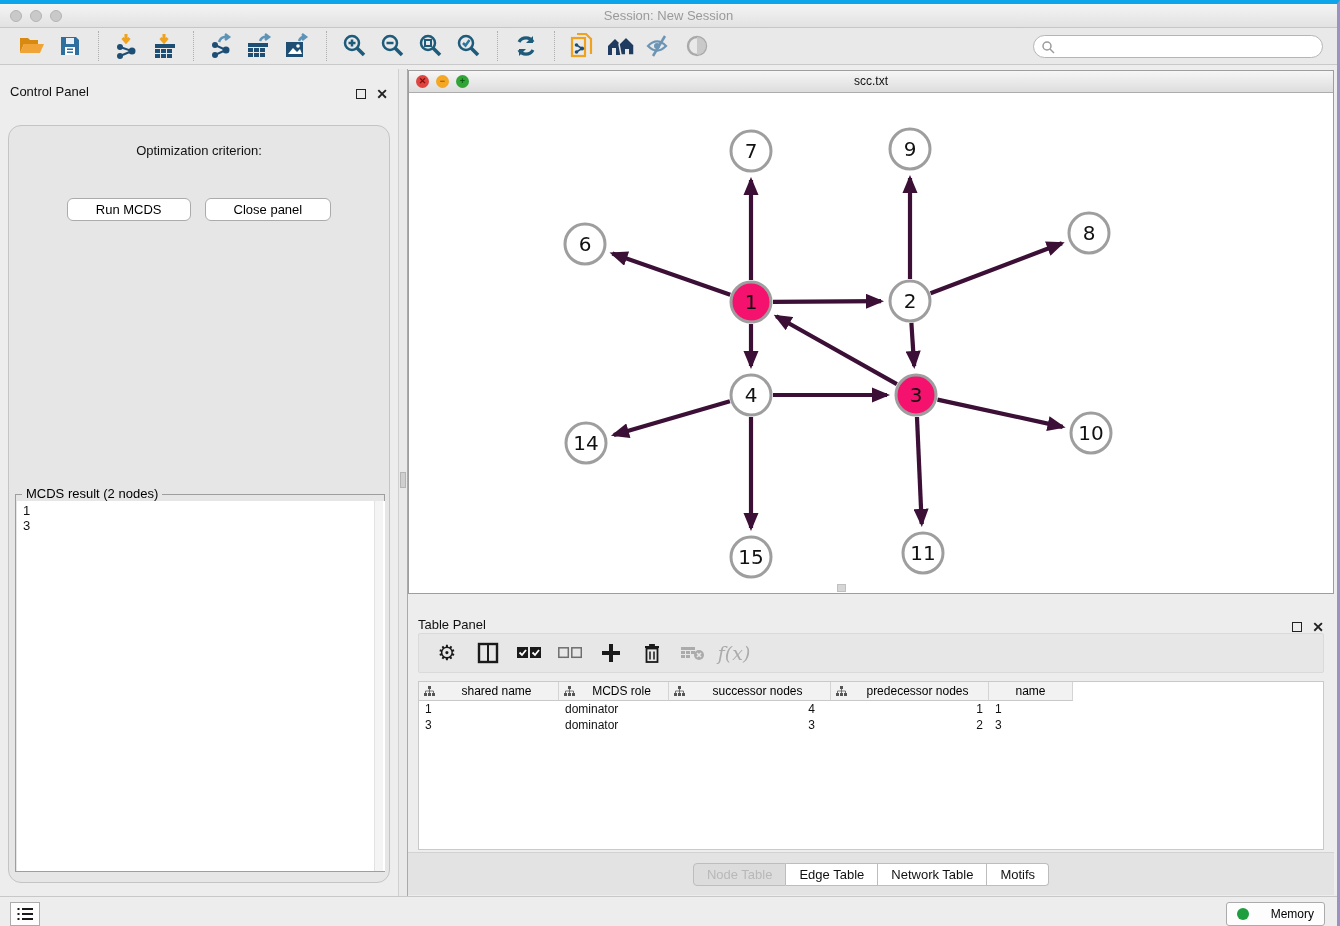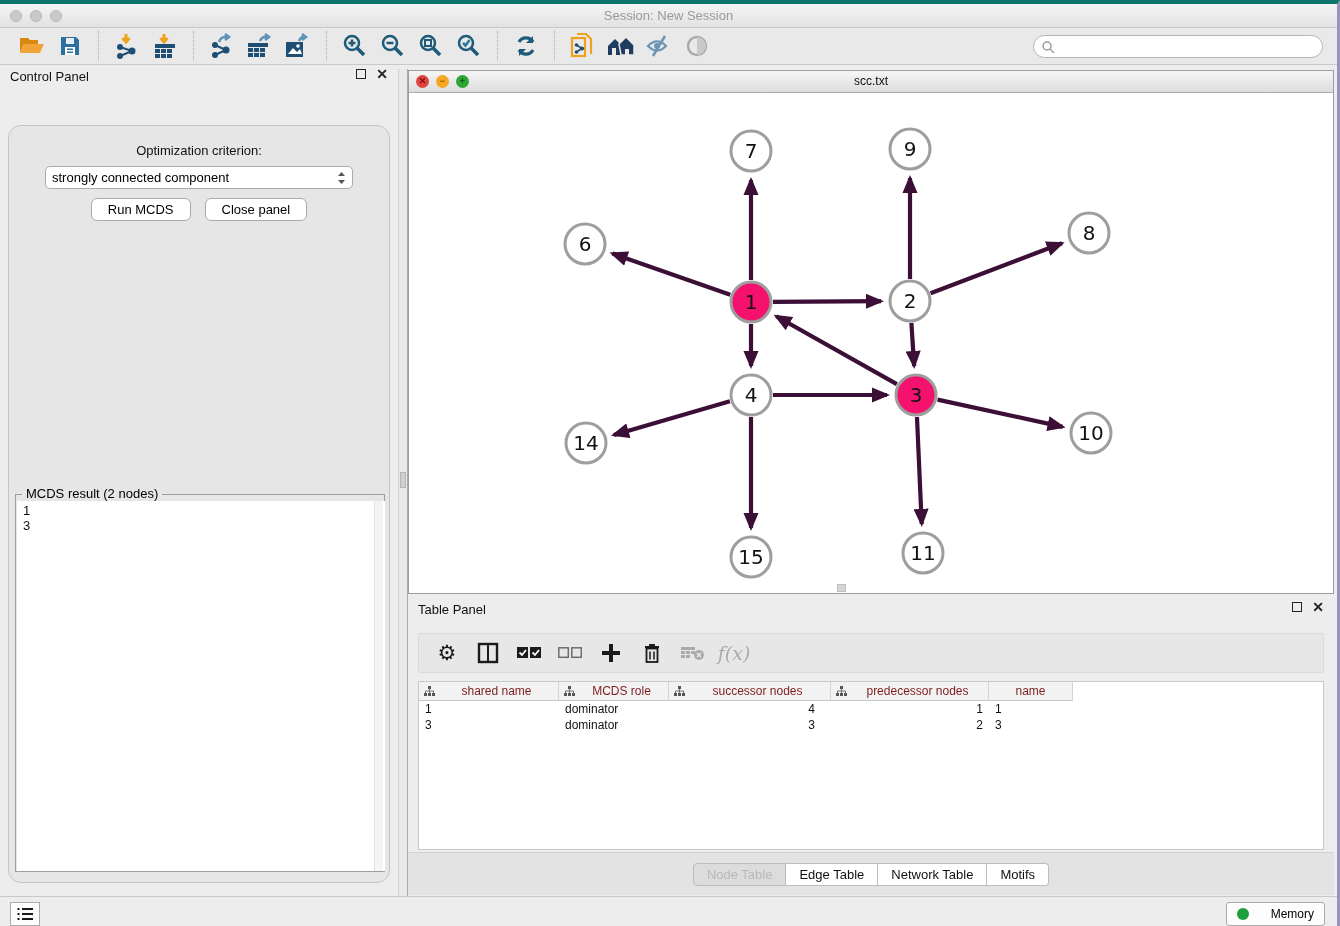--- a/index.html
+++ b/index.html
@@ -1,17 +1,17 @@
 <!DOCTYPE html>
 <html><head>
 <meta charset="utf-8">
 <style>
   * { margin:0; padding:0; box-sizing:border-box; }
   html,body { width:1340px; height:926px; font-family:"Liberation Sans",sans-serif; background:#EDEDED; overflow:hidden; }
-  .frame { position:relative; width:1340px; height:926px; background:#EDEDED; border-top:4px solid #0f766e; border-right:3px solid #9A92C0; }
+  .frame { position:relative; width:1340px; height:926px; background:#EDEDED; border-top:4px solid #0ea5e9; border-right:3px solid #9A92C0; }
 
   
   .titlebar { position:relative; height:24px; background:linear-gradient(#F4F4F4,#E2E2E2); border-bottom:1px solid #C6C6C6; }
   .traffic { position:absolute; left:10px; top:6px; display:flex; gap:8px; }
   .tl { width:12px; height:12px; border-radius:50%; background:#C9C9C9; border:1px solid #B5B5B5; }
   .app-title { text-align:center; line-height:24px; font-size:13px; color:#9A9A9A; }
 
   
   .toolbar { position:relative; height:37px; background:#E9E9E9; border-bottom:1px solid #C9C9C9; display:flex; align-items:center; padding-left:8px; }
   .tb-group { display:flex; align-items:center; gap:6px; padding:0 8px; }
@@ -19,36 +19,36 @@
   .tb-btn { background:none; border:none; width:32px; height:30px; display:flex; align-items:center; justify-content:center; cursor:pointer; }
   .search-wrap { position:absolute; right:14px; top:7px; }
   .search-box { width:290px; height:23px; background:#fff; border:1px solid #B5B5B5; border-radius:12px; display:flex; align-items:center; padding-left:7px; }
   .search-box input { border:none; outline:none; background:transparent; font-size:12px; width:255px; }
 
   
   .main { position:absolute; top:65px; left:0; width:1337px; height:827px; }
 
   
   .control-panel { position:absolute; left:0; top:0; width:398px; height:827px; background:#EDEDED; }
-  .panel-head { height:30px; display:flex; align-items:flex-start; padding:0 10px; }
+  .panel-head { height:30px; display:flex; align-items:flex-end; padding:0 10px; }
   .panel-title { font-size:13px; color:#111; flex:1; }
   .panel-btns { display:flex; gap:10px; align-items:center; }
   .float-glyph { width:10px; height:10px; border:1.5px solid #222; display:inline-block; }
   .close-glyph { font-size:14px; font-weight:bold; color:#222; line-height:10px; }
   .cp-tabs { position:absolute; left:0; top:34px; width:100%; display:flex; justify-content:center; }
   .cp-tab, .bt-tab { font-size:13px; padding:3px 13px; background:#fff; border:1px solid #BDBDBD; border-left:none; color:#111; cursor:pointer; }
   .cp-tab:first-child, .bt-tab:first-child { border-left:1px solid #BDBDBD; border-radius:4px 0 0 4px; }
   .cp-tab:last-child, .bt-tab:last-child { border-radius:0 4px 4px 0; }
   .cp-tab.active, .bt-tab.active { background:#DCDCDC; color:#B8B8B8; }
   .cp-inner { position:absolute; left:8px; top:56px; width:382px; height:758px; background:#E6E6E6; border:1px solid #C4C4C4; border-radius:13px; }
   .opt-label { text-align:center; margin-top:17px; font-size:13px; color:#111; }
   .dropdown { position:absolute; left:36px; top:40px; width:308px; height:23px; background:#fff; border:1px solid #ABABAB; border-radius:5px; display:flex; align-items:center; padding:0 6px; font-size:13px; }
   .dropdown .dd-label { flex:1; }
   .btn-row { position:absolute; left:0; top:72px; width:100%; display:flex; justify-content:center; gap:14px; }
-  .push-btn { background:#fff; border:1px solid #ABABAB; border-radius:6px; height:23px; padding:0 16px; font-size:13px; font-family:"Liberation Sans",sans-serif; cursor:pointer; }
+  .push-btn { background:#fff; border:1px solid #ABABAB; border-radius:6px; height:23px; padding:0 28px; font-size:13px; font-family:"Liberation Sans",sans-serif; cursor:pointer; }
   .fieldset { position:absolute; left:6px; top:368px; width:370px; height:378px; border:1px solid #9E9E9E; }
   .fieldset-legend { position:absolute; top:-9px; left:6px; background:#E6E6E6; padding:0 4px; font-size:13px; color:#000000; }
   .result-area { position:absolute; left:1px; top:6px; width:368px; height:370px; background:#fff; font-size:13px; color:#111; padding:2px 0 0 6px; white-space:pre; overflow:hidden; }
   .result-scroll { position:absolute; right:1px; top:6px; width:9px; height:370px; background:#F4F4F4; border-left:1px solid #E2E2E2; }
 
   
   .v-divider { position:absolute; left:398px; top:0; width:10px; height:827px; background:#E9E9E9; border-left:1px solid #D0D0D0; border-right:1px solid #A9A9A9; }
   .v-grip { position:absolute; left:1px; top:403px; width:6px; height:16px; background:#CFCFCF; border:1px solid #B5B5B5; }
 
   
@@ -64,21 +64,21 @@
   .net-hscroll { position:absolute; left:428px; bottom:1px; width:9px; height:8px; background:#D6D6D6; border:1px solid #C0C0C0; }
 
   
   .table-panel { position:absolute; left:408px; top:533px; width:926px; height:293px; background:#EDEDED; }
   .tp-toolbar { position:absolute; left:10px; top:31px; width:906px; height:40px; background:#E7E7E7; border:1px solid #DADADA; border-radius:2px; display:flex; align-items:center; gap:13px; padding-left:14px; }
   .tp-btn { background:none; border:none; width:28px; height:28px; display:flex; align-items:center; justify-content:center; cursor:pointer; }
   .gear-char { font-family:"DejaVu Sans",sans-serif; font-size:21px; color:#1A1A1A; }
   .fx-label { font-family:"DejaVu Serif",serif; font-style:italic; font-size:19px; color:#ABABAB; }
   .tp-table { position:absolute; left:10px; top:79px; width:906px; height:169px; background:#fff; border:1px solid #C9C9C9; overflow:hidden; }
   .thead { display:flex; height:19px; }
-  .th { background:#F2F2F2; border-right:1px solid #D4D4D4; border-bottom:1px solid #C9C9C9; display:flex; align-items:center; font-size:12px; color:#7f1d1d; position:relative; }
+  .th { background:#F2F2F2; border-right:1px solid #D4D4D4; border-bottom:1px solid #C9C9C9; display:flex; align-items:center; font-size:12px; color:#000000; position:relative; }
   .th .th-label { flex:1; text-align:center; }
   .th .hdr-ico { margin-left:5px; }
   .trow { display:flex; height:16px; font-size:12px; color:#111; }
   .td { padding:0 6px; overflow:hidden; white-space:nowrap; line-height:16px; }
   .tp-footer { position:absolute; left:0px; top:250px; width:926px; height:43px; background:#E3E3E3; border-top:1px solid #D2D2D2; display:flex; align-items:center; justify-content:center; }
   .bt-tabs { display:flex; }
 
   
   .statusbar { position:absolute; left:0; top:892px; width:1337px; height:34px; background:#EDEDED; border-top:1px solid #C8C8C8; }
   .sb-left-btn { position:absolute; left:10px; top:5px; width:30px; height:24px; background:#FDFDFD; border:1px solid #ABABAB; display:flex; align-items:center; justify-content:center; cursor:pointer; }
@@ -269,27 +269,20 @@
     <div class="control-panel">
       <div class="panel-head">
         <span class="panel-title">Control Panel</span>
         <span class="panel-btns">
           <span class="float-glyph"></span>
           <span class="close-glyph">✕</span>
         </span>
       </div>
       <div class="cp-inner">
         <div class="opt-label">Optimization criterion:</div>
-        <div class="dropdown">
-          <span class="dd-label">strongly connected component</span>
-          <svg width="9" height="14" viewBox="0 0 9 14">
-              <path d="M1 5 L4.5 1 L8 5 z" fill="#555"></path>
-              <path d="M1 9 L4.5 13 L8 9 z" fill="#555"></path>
-            </svg>
-        </div>
         <div class="btn-row">
           <button class="push-btn">Run MCDS</button>
           <button class="push-btn">Close panel</button>
         </div>
         <div class="fieldset">
           <span class="fieldset-legend">MCDS result (2 nodes)</span>
           <div class="result-area">1
 3</div>
           <div class="result-scroll"></div>
         </div>

